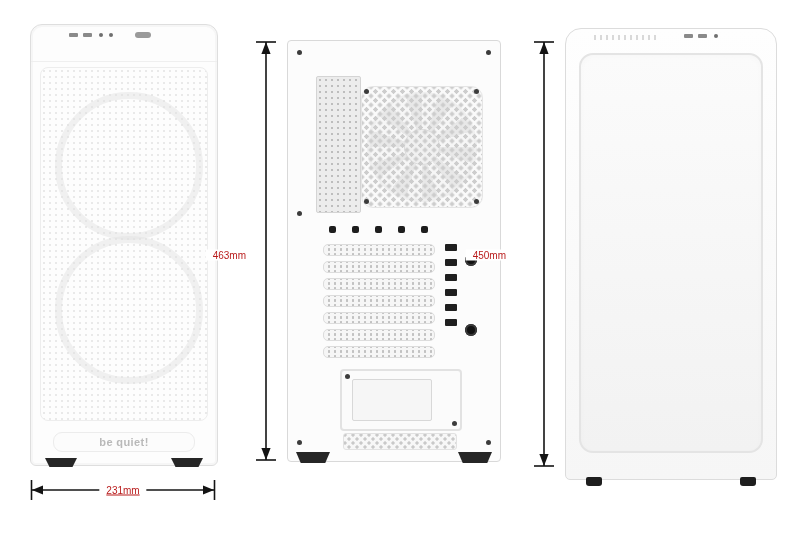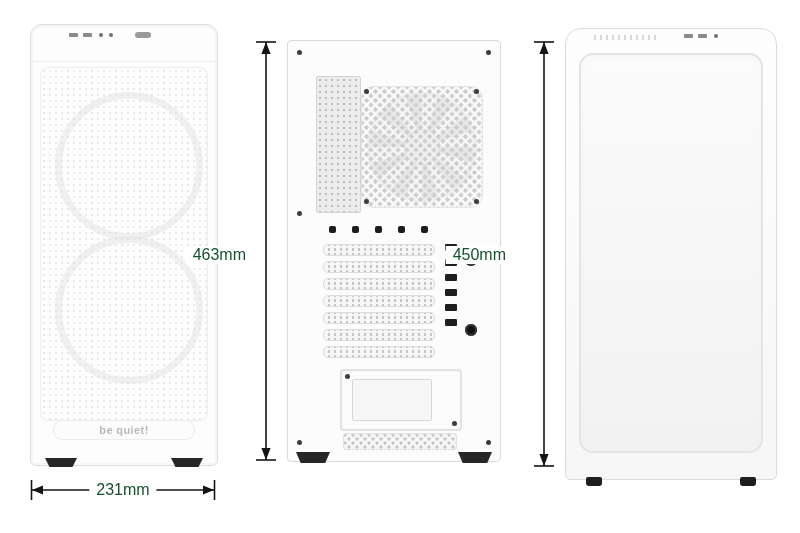--- a/index.html
+++ b/index.html
@@ -7,44 +7,44 @@
     position:relative;width:800px;height:533px;background:#ffffff;overflow:hidden;
     font-family:"Liberation Sans", sans-serif;color:#141414;
   }
   
   .abs{position:absolute;}
   .screw{position:absolute;width:5px;height:5px;border-radius:50%;background:#3c3c3c;}
   .foot{position:absolute;background:#262626;clip-path:polygon(0 0,100% 0,86% 100%,14% 100%);}
   .dim line{stroke:#141414;stroke-width:1.6;}
   .dim path{fill:#141414;}
   .dim-label{
-    position:absolute;background:#ffffff;padding:0 7px;font-size:16px;
-    white-space:nowrap;color:#14532d;z-index:5;
-  }
-  .dim-label.h{transform:translate(-50%,-50%);}
+    position:absolute;background:#ffffff;padding:0 7px;font-size:10px;
+    white-space:nowrap;color:#b91c1c;z-index:5;
+  }
+  .dim-label.h{transform:translate(-50%,-50%);text-decoration:underline;}
   .dim-label.v{transform:translate(-100%,-50%);}
 
   
   .front-case{
     position:absolute;left:30px;top:24px;width:186px;height:440px;
     background:#fdfdfd;border:1px solid #dedede;border-radius:12px 12px 6px 6px;
     box-shadow:inset 0 0 0 2px #f6f6f6;
   }
   .front-top{position:absolute;left:0;top:0;width:100%;height:36px;border-bottom:1px solid #efefef;border-radius:12px 12px 0 0;}
   .io-rect{position:absolute;top:8px;width:9px;height:4px;background:#8a8a8a;border-radius:1px;}
   .io-dot{position:absolute;top:8px;width:4px;height:4px;background:#6f6f6f;border-radius:50%;}
   .io-pill{position:absolute;top:7px;width:16px;height:6px;background:#9a9a9a;border-radius:3px;}
   .front-mesh{
     position:absolute;left:9px;right:9px;top:42px;bottom:44px;
     background-color:#fdfdfd;
     background-image:radial-gradient(circle,#e9e9e9 1.1px,transparent 1.3px);
     background-size:6px 6px;border:1px solid #ededed;border-radius:8px;overflow:hidden;
   }
   .ghost-fan{position:absolute;border:7px solid rgba(224,224,224,.45);border-radius:50%;}
-  .front-logo-strip{position:absolute;left:0;right:0;bottom:24px;height:22px;display:flex;align-items:center;justify-content:center;}
+  .front-logo-strip{position:absolute;left:0;right:0;bottom:12px;height:22px;display:flex;align-items:center;justify-content:center;}
   .logo-pill{display:flex;align-items:center;justify-content:center;width:140px;height:18px;border:1px solid #ececec;border-radius:9px;background:#fcfcfc;}
   .logo{font-size:11px;font-weight:bold;letter-spacing:.4px;color:#b9b9b9;}
 
   
   .rear-case{
     position:absolute;left:287px;top:40px;width:212px;height:420px;
     background:#fcfcfc;border:1px solid #d9d9d9;border-radius:4px;
   }
   .rear-io{
     position:absolute;left:28px;top:35px;width:43px;height:135px;

